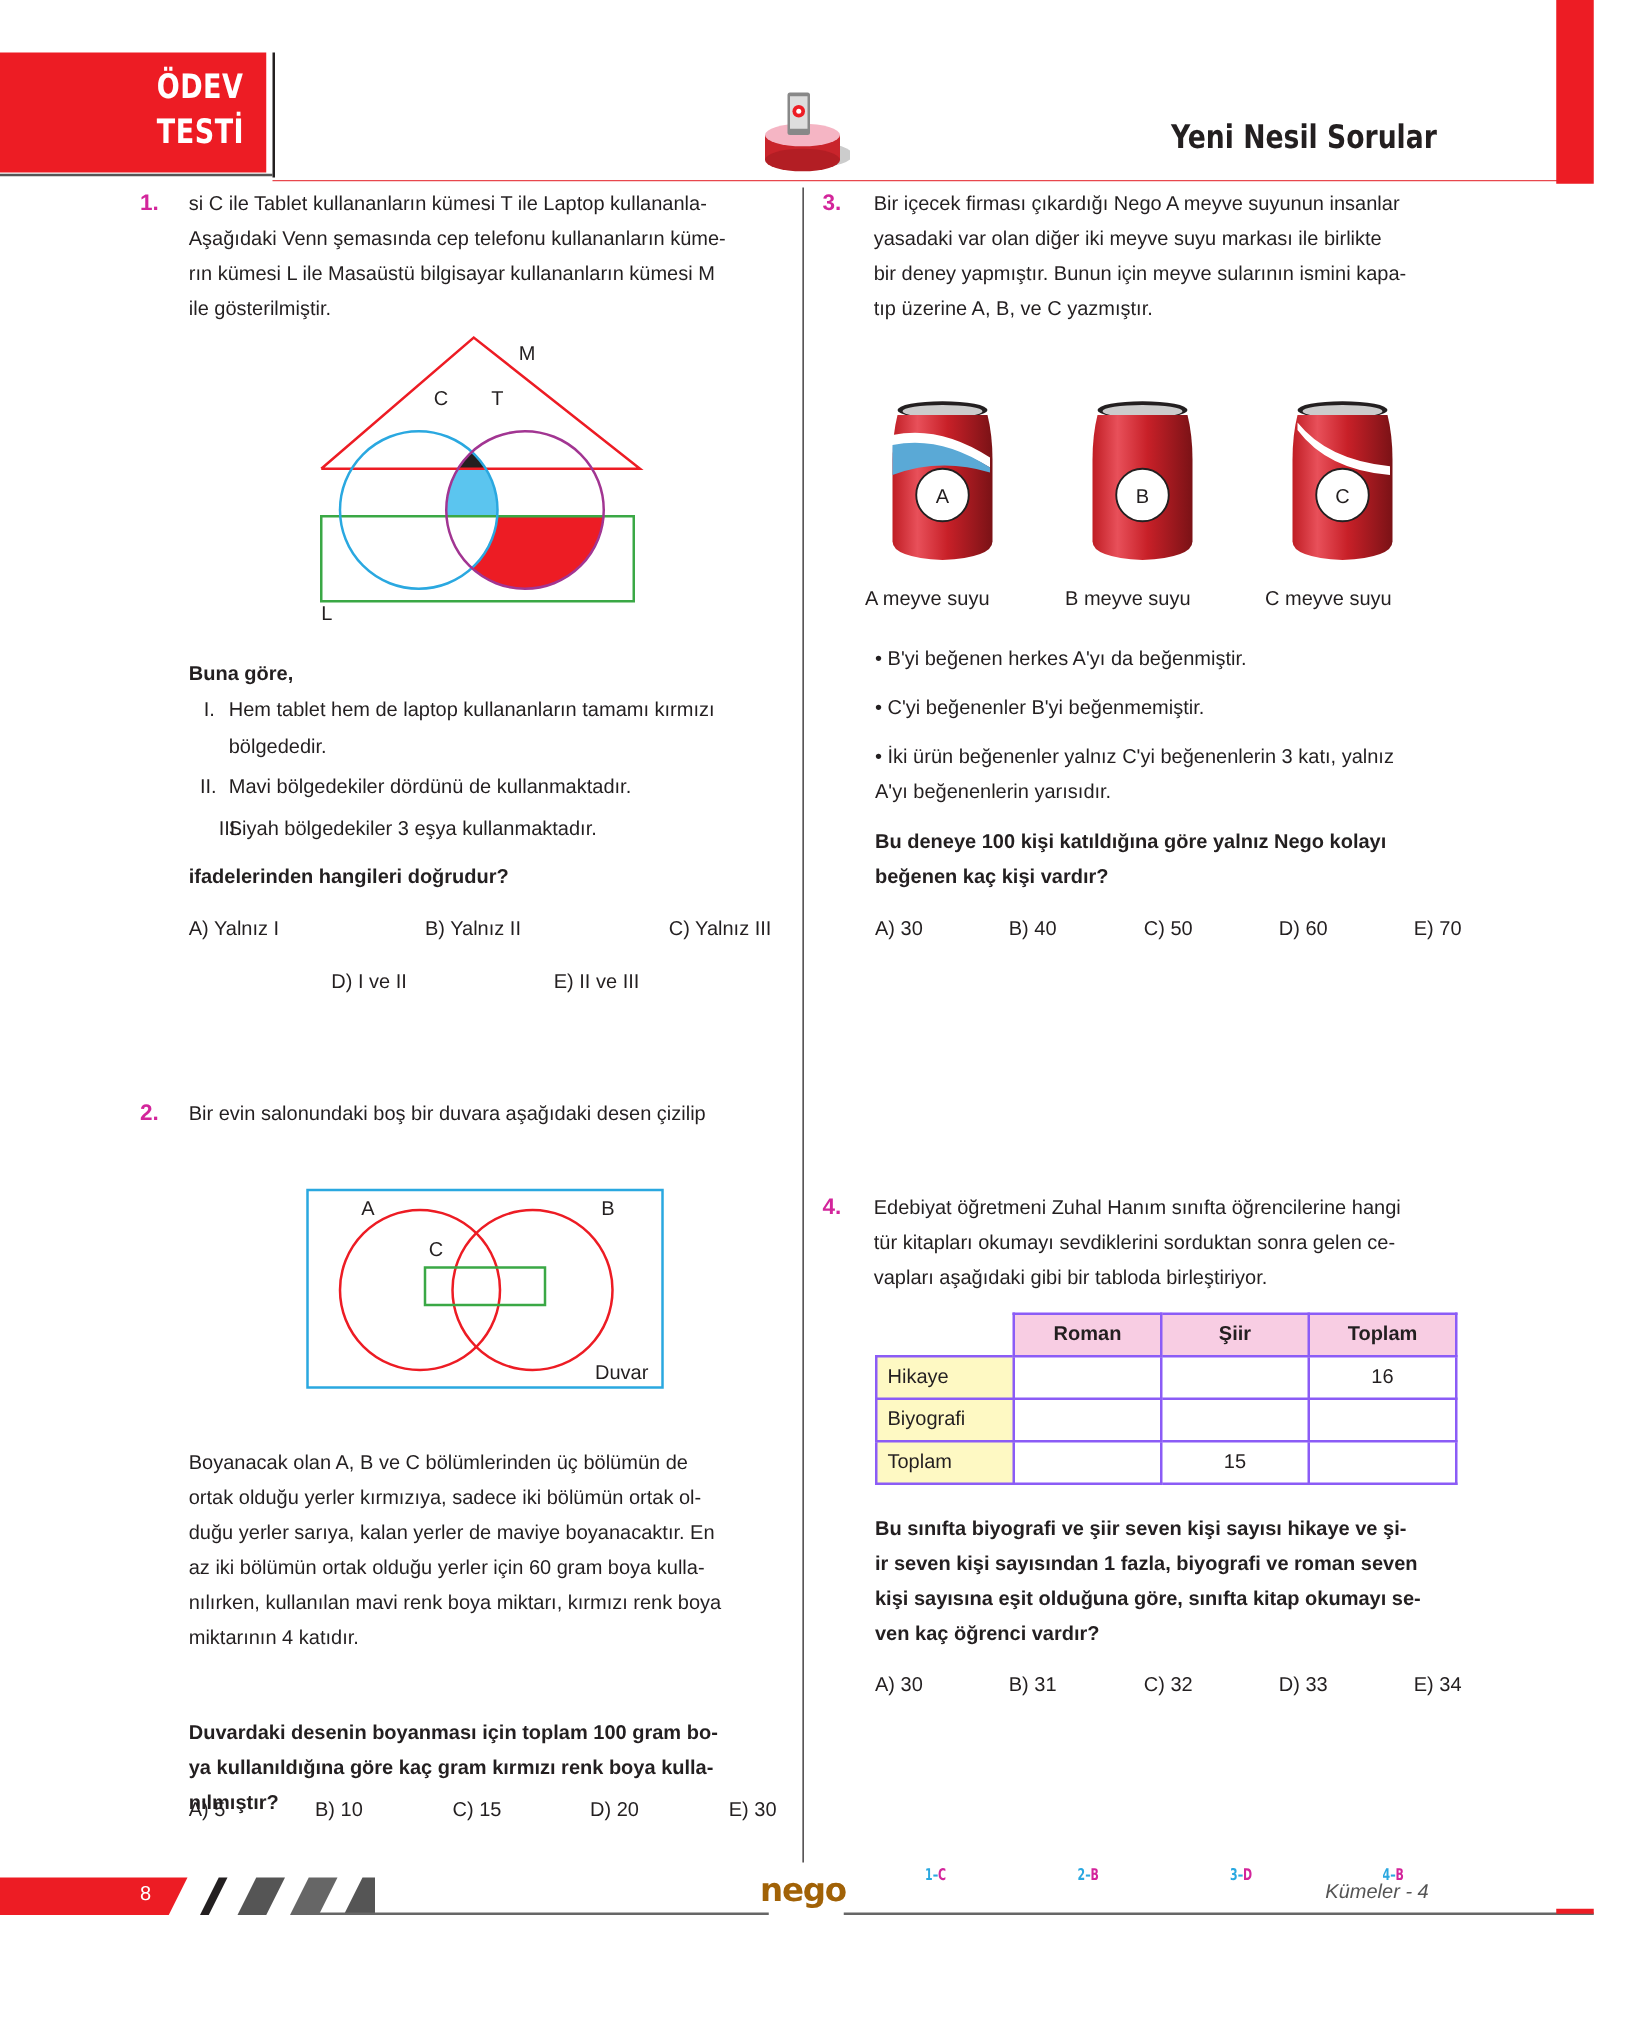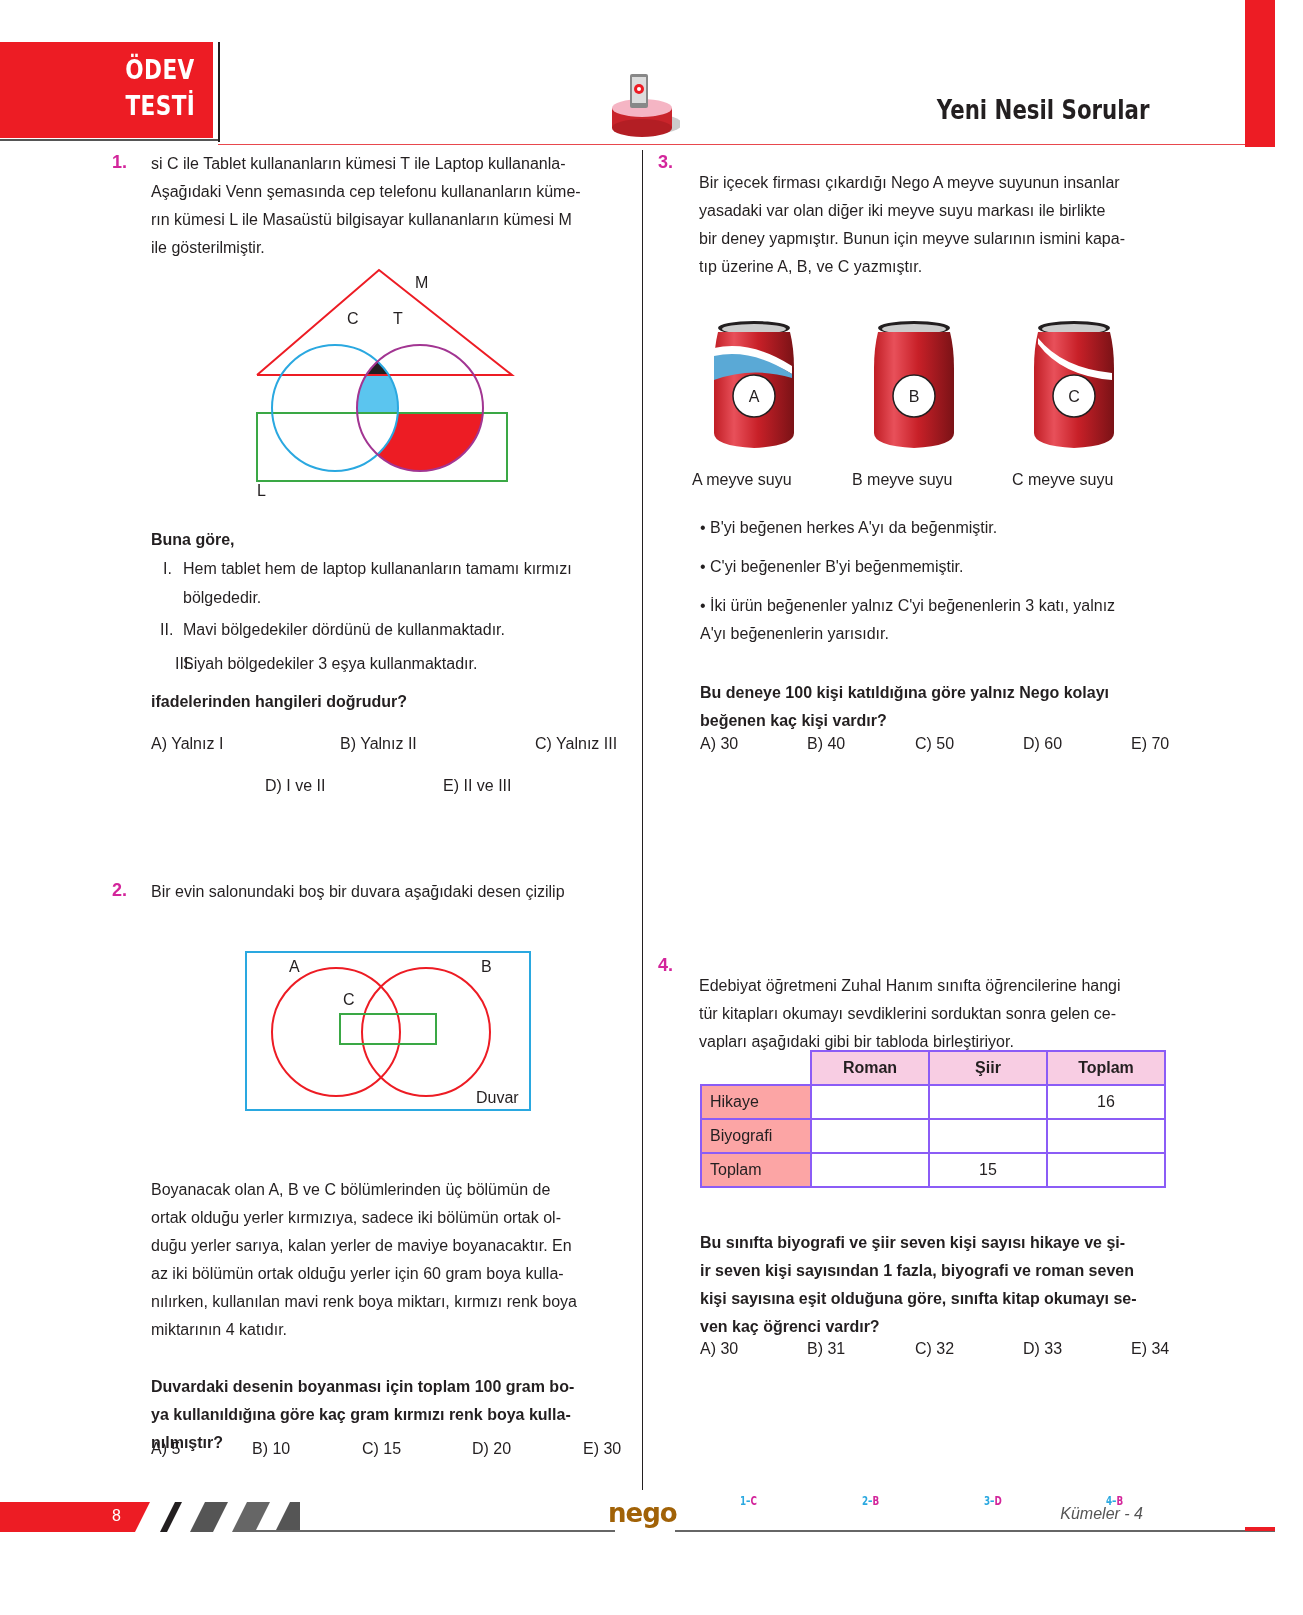--- a/index.html
+++ b/index.html
@@ -17,32 +17,32 @@
     .header-title { right: 154px; top: 95px; font-family: "DejaVu Sans", sans-serif; font-weight: bold; font-size: 26px; transform: scaleX(0.82); transform-origin: right; color: #231f20; }
     .right-stripe { left: 1245px; top: 0; width: 30px; height: 147px; background: #ed1c24; }
     .header-icon { left: 605px; top: 72px; width: 75px; height: 70px; }
 
     
     .col-divider { left: 642px; top: 150px; width: 1px; height: 1340px; background: #231f20; }
 
     .qnum { color: #d3259b; font-weight: bold; font-size: 18px; }
     .text { font-size: 16px; line-height: 28px; color: #231f20; }
     .bold { font-weight: bold; }
-    .just { text-align: justify; margin-top: 19px; }
+    .just { text-align: justify; }
 
     .opt { position: absolute; font-size: 16px; }
 
     
     .roman-item { position: absolute; font-size: 16px; }
 
     
     table.q4 { position: absolute; left: 700px; top: 1050px; border-collapse: collapse; font-size: 16px; }
     table.q4 td { border: 2px solid #8b5cf6; height: 34px; padding: 0 8px; }
     table.q4 td.hd { background: #f8cde3; font-weight: bold; text-align: center; }
-    table.q4 td.rh { background: #fca5a5; width: 110px; }
+    table.q4 td.rh { background: #fef9c3; width: 110px; }
     table.q4 td.c { width: 118px; text-align: center; }
     table.q4 td.blank { border: none; background: transparent; }
     .footer-line { left: 245px; top: 1530px; width: 370px; height: 2px; background: #666; }
     .footer-line2 { left: 675px; top: 1530px; width: 600px; height: 2px; background: #666; }
     .footer-right { left: 1245px; top: 1527px; width: 30px; height: 4px; background: #ed1c24; }
     .footer-topic { right: 160px; top: 1505px; font-size: 16px; font-style: italic; color: #555; }
     .answer { position: absolute; top: 1493px; font-family: "DejaVu Sans Condensed", "DejaVu Sans", sans-serif; font-weight: bold; font-size: 13px; transform: scaleX(0.75); transform-origin: left; }
     .answer .n { color: #2aa8e0; }
     .answer .l { color: #d3259b; }
     .logo { left: 608px; top: 1498px; font-family: "DejaVu Sans", sans-serif; font-weight: bold; font-size: 26px; color: #a16207; letter-spacing: -1px; }

